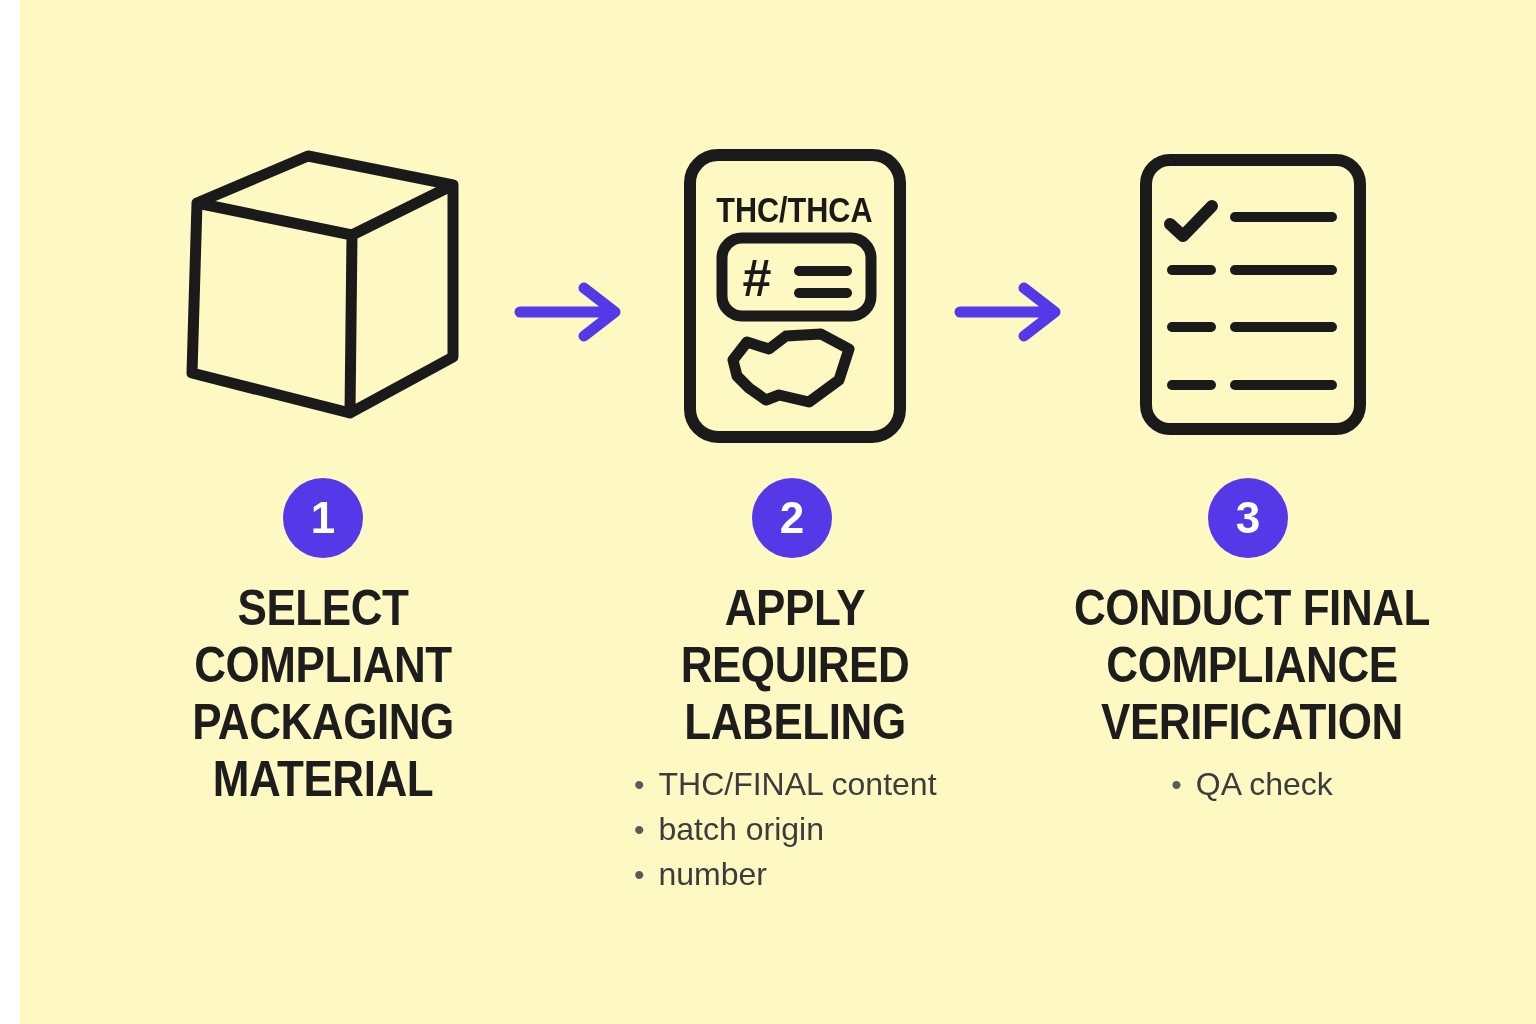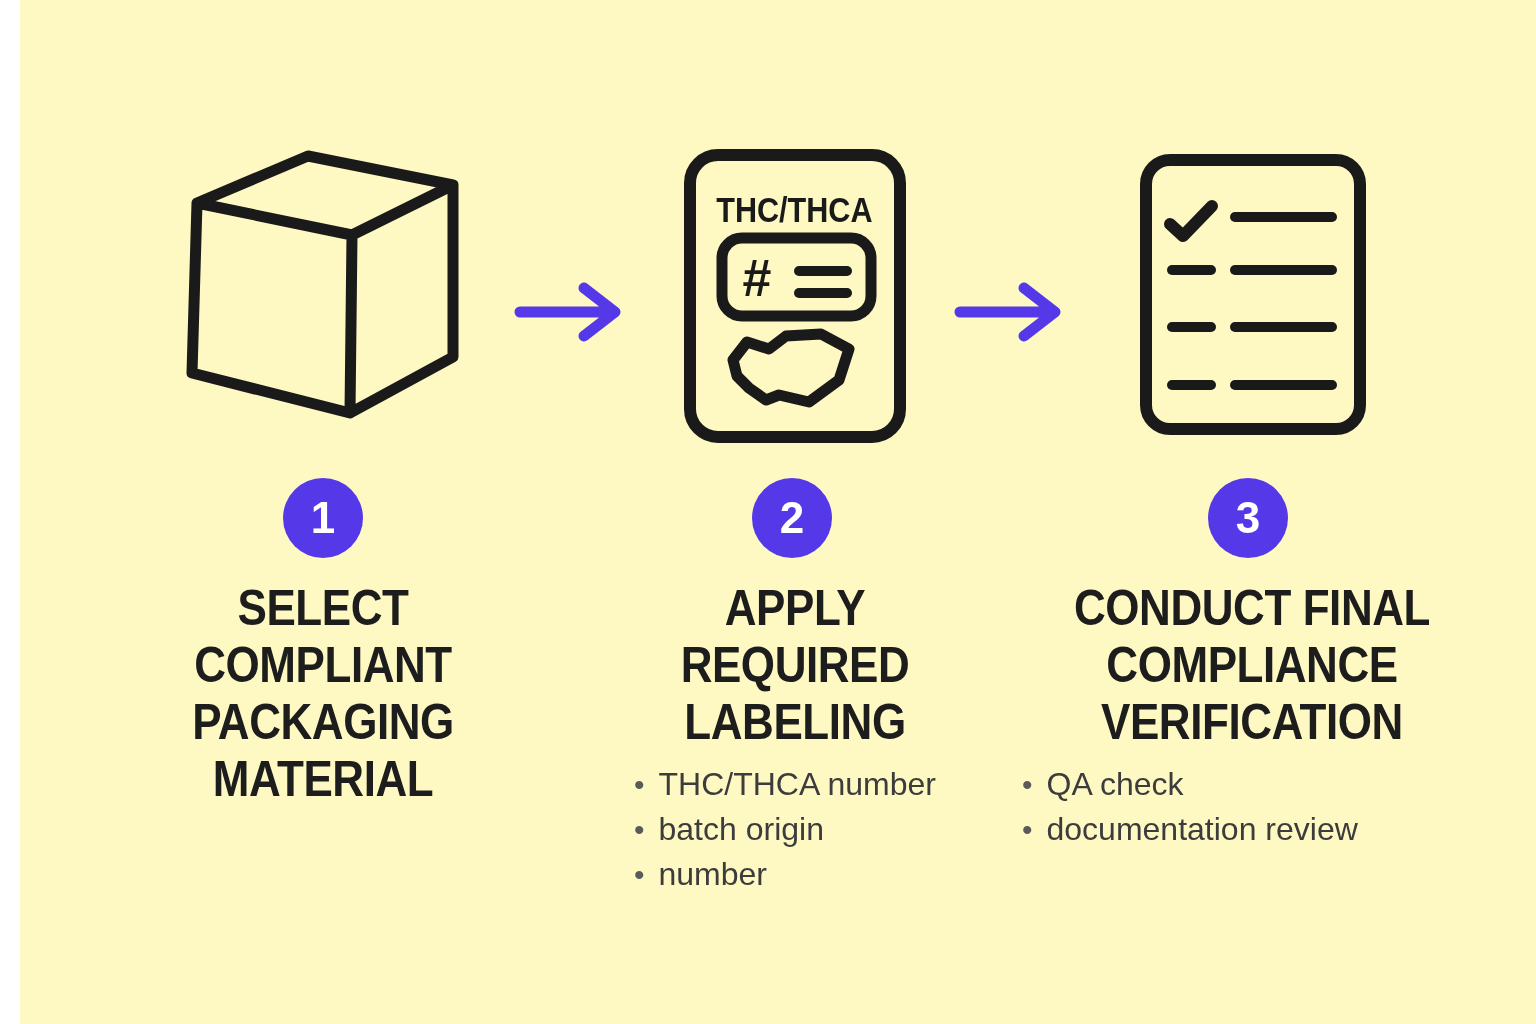--- a/index.html
+++ b/index.html
@@ -57,21 +57,21 @@
     font-size: 32px;
     line-height: 45px;
   }
   .bullet-list li::before {
     content: "\2022";
     color: #5a5a5a;
     margin-right: 14px;
     font-size: 30px;
   }
   .bullets-left { left: 614px; width: 350px; text-align: left; }
-  .bullets-center { left: 1002px; width: 460px; text-align: left; }
+  .bullets-center { left: 1002px; width: 460px; text-align: center; }
 </style>
 </head>
 <body>
 
 <div class="canvas">
 
   <div class="icon-wrap" style="left:165px; top:148px; width:275px; height:275px;">
     <svg viewBox="0 0 275 275">
       <path class="ink-stroke" stroke-width="11" stroke-linejoin="round" stroke-linecap="round" d="M12 55 L123 8 L268 37 L268 209 L165 265 L7 225 Z
                M12 55 L167 87 L268 37
@@ -138,23 +138,22 @@
     <div>REQUIRED</div>
     <div>LABELING</div>
   </div>
   <div class="step-title" style="left:1002px;">
     <div>CONDUCT FINAL</div>
     <div>COMPLIANCE</div>
     <div>VERIFICATION</div>
   </div>
 
   <ul class="bullet-list bullets-left">
-    <li>THC/THCA number</li>
+    <li>THC/FINAL content</li>
     <li>batch origin</li>
     <li>number</li>
   </ul>
 
   <ul class="bullet-list bullets-center">
     <li>QA check</li>
-    <li>documentation review</li>
   </ul>
 
 </div>
 
 </body></html>

